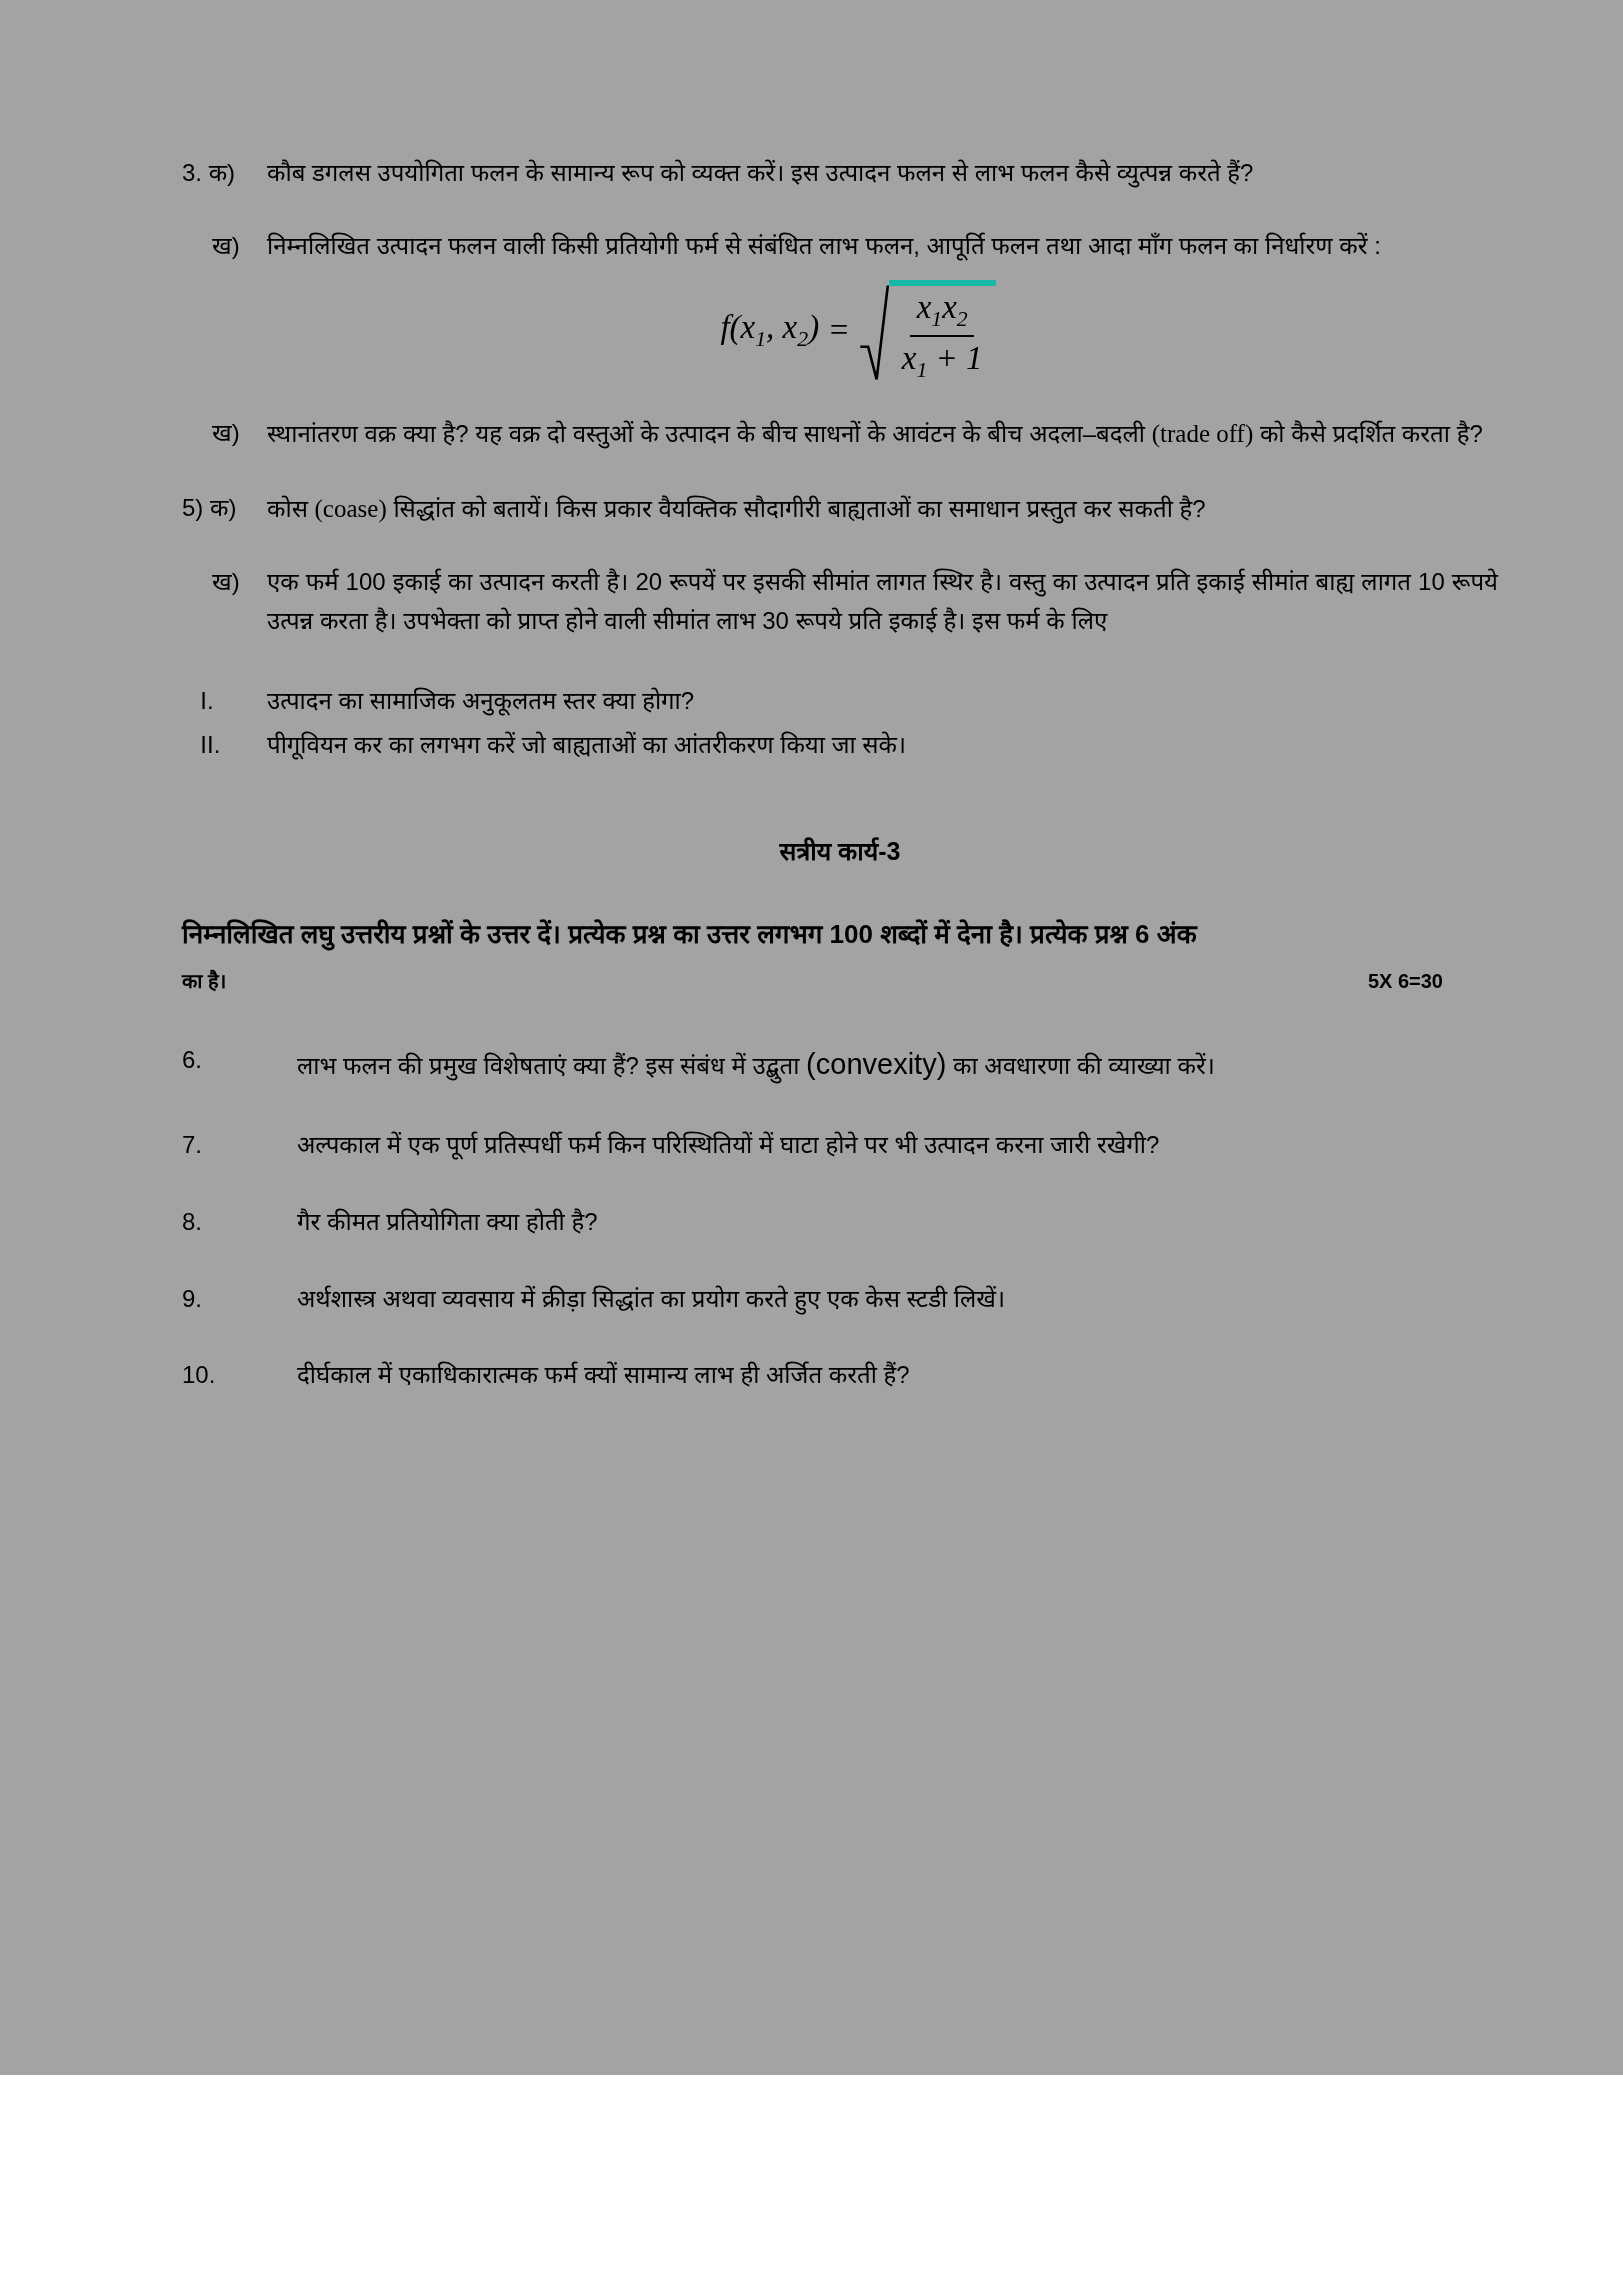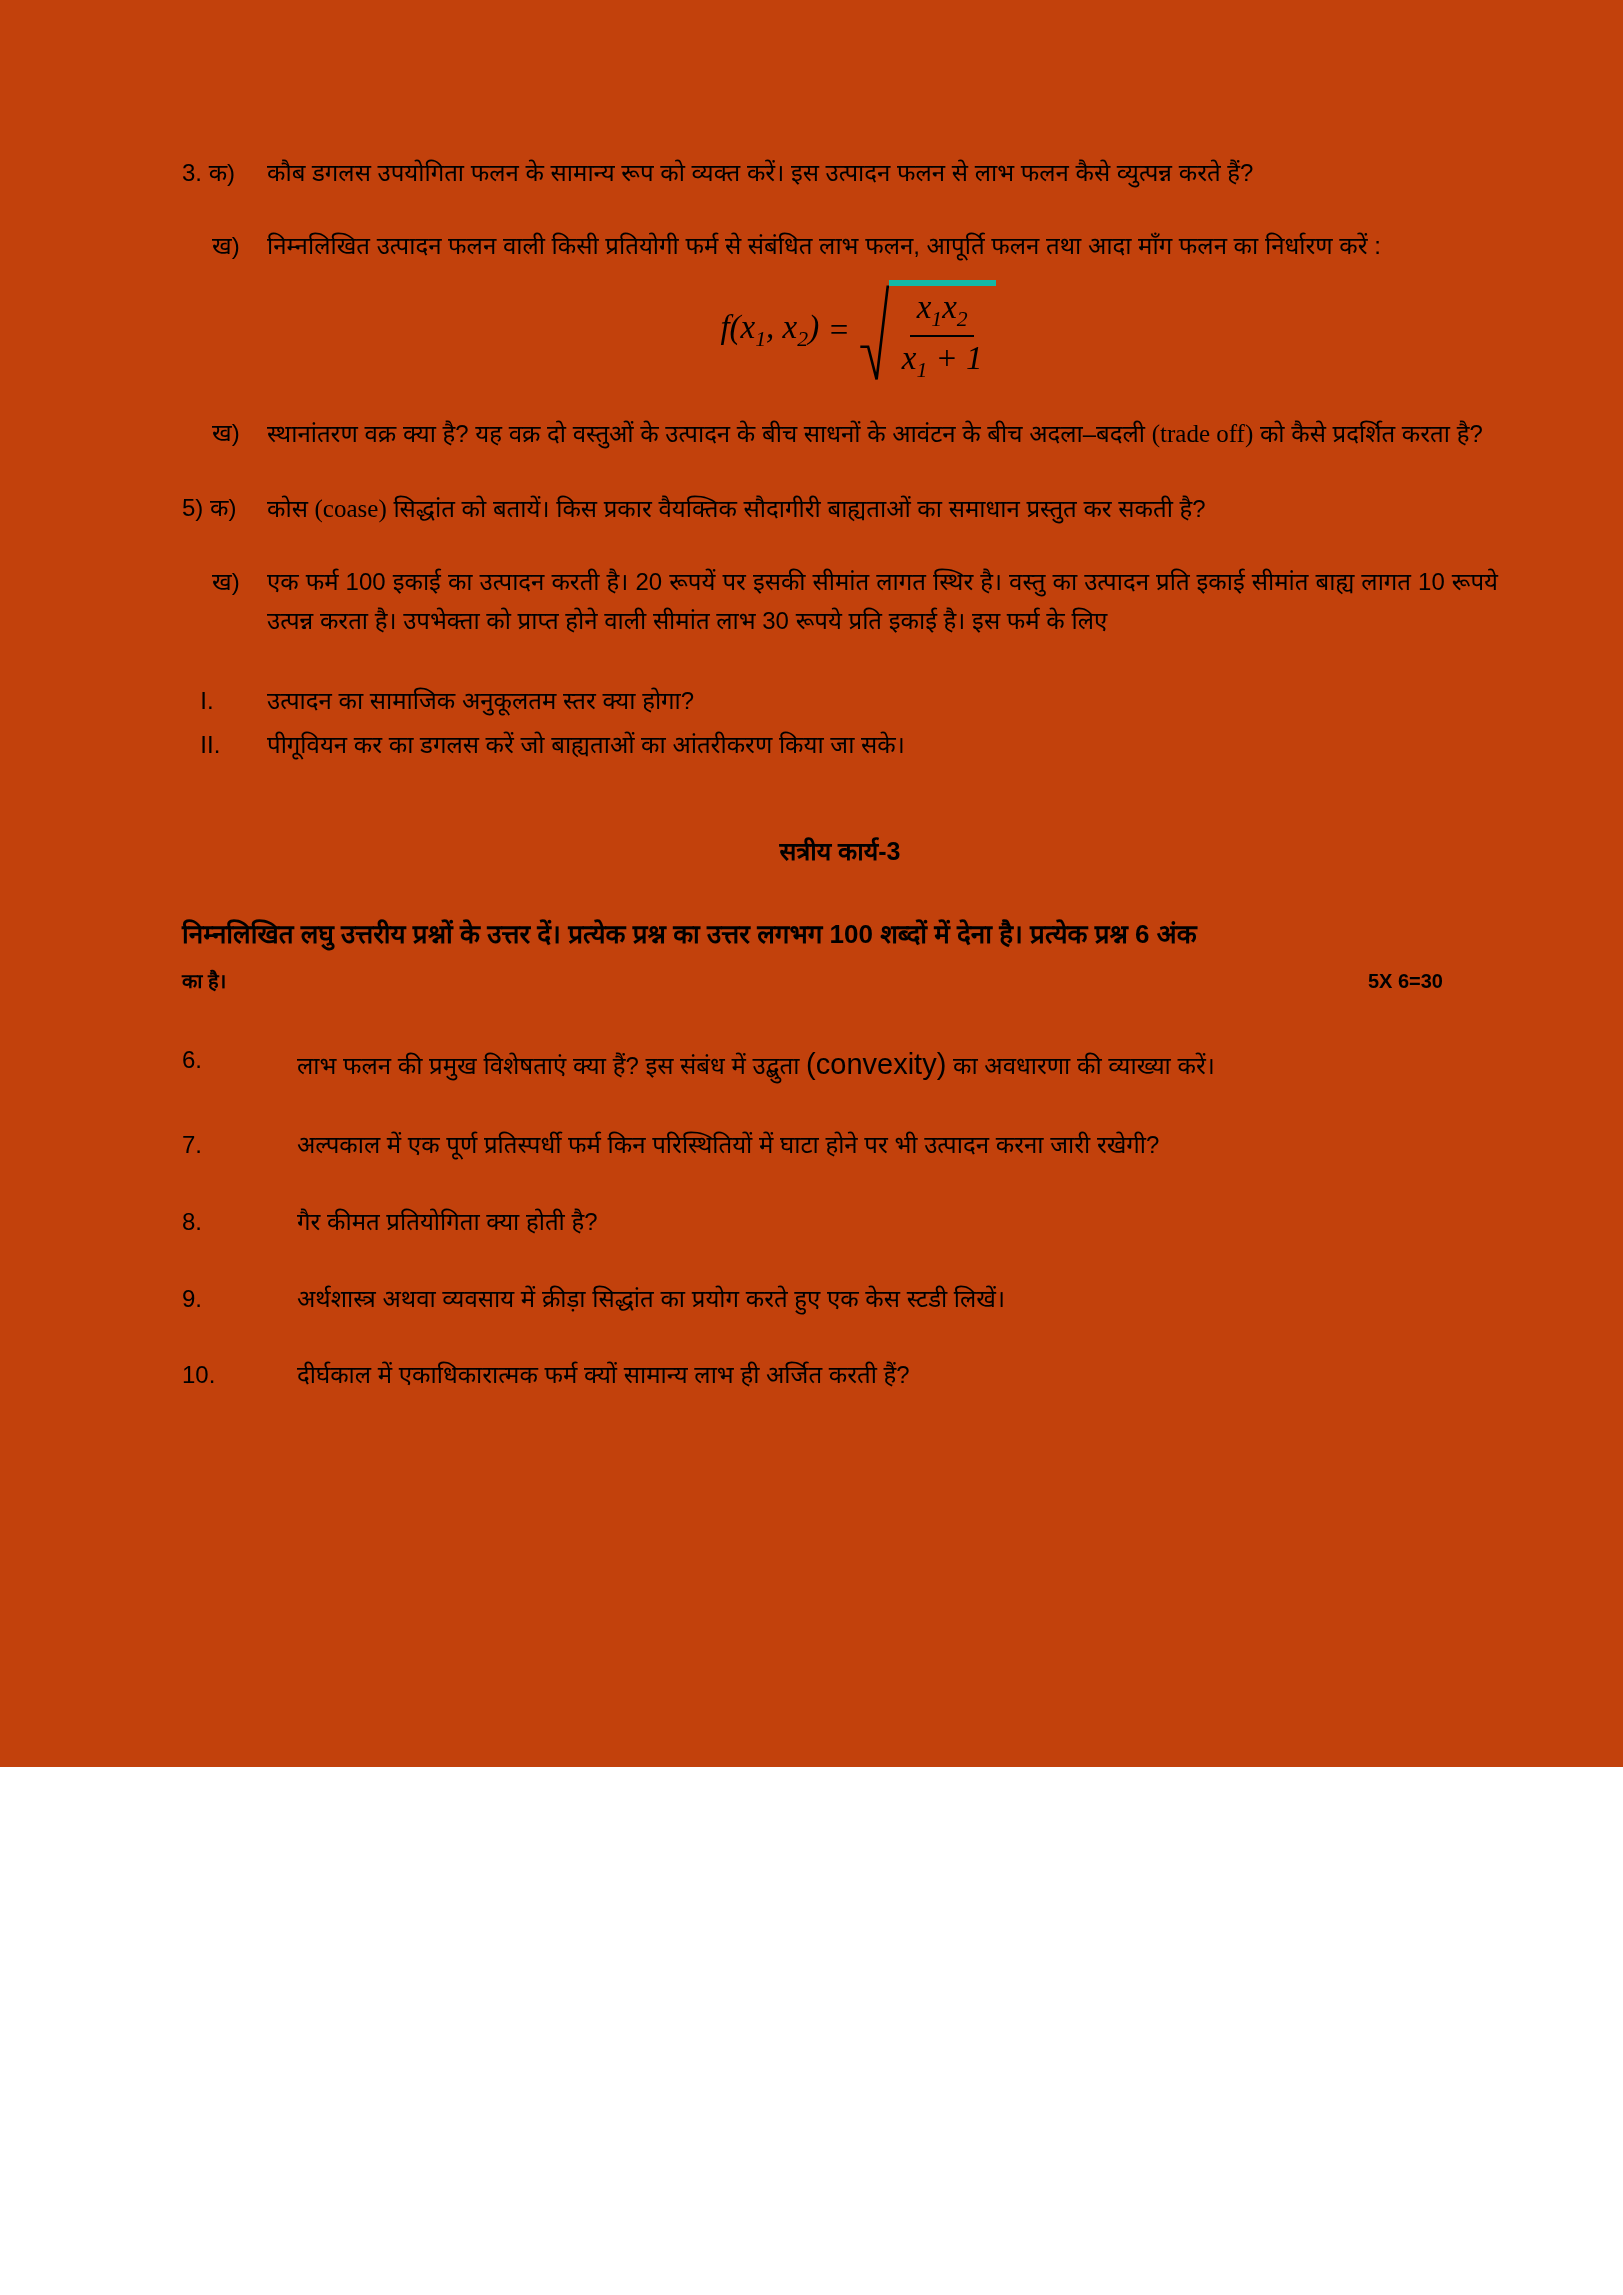--- a/index.html
+++ b/index.html
@@ -3,22 +3,22 @@
 <meta charset="utf-8">
 <style>
   html, body {
     margin: 0;
     padding: 0;
     background: #ffffff;
   }
   .page {
     position: relative;
     width: 1624px;
-    height: 1767px;
-    background: #c2410c;
+    height: 2075px;
+    background: #a3a3a3;
     font-family: "Liberation Sans", "DejaVu Sans", sans-serif;
     color: #000000;
     box-sizing: border-box;
     overflow: hidden;
     padding-left: 40px;
   }
   .content {
     position: absolute;
     left: 182px;
     top: 154px;
@@ -220,21 +220,21 @@
       <div class="body">एक फर्म 100 इकाई का उत्पादन करती है। 20 रूपयें पर इसकी सीमांत लागत स्थिर है। वस्तु का उत्पादन प्रति इकाई सीमांत बाह्य लागत 10 रूपये उत्पन्न करता है। उपभेक्ता को प्राप्त होने वाली सीमांत लाभ 30 रूपये प्रति इकाई है। इस फर्म के लिए</div>
     </div>
 
     <div class="qrow gap-tight">
       <div class="marker m-roman">I.</div>
       <div class="body nojustify">उत्पादन का सामाजिक अनुकूलतम स्तर क्या होगा?</div>
     </div>
 
     <div class="qrow">
       <div class="marker m-roman">II.</div>
-      <div class="body nojustify">पीगूवियन कर का डगलस करें जो बाह्यताओं का आंतरीकरण किया जा सके।</div>
+      <div class="body nojustify">पीगूवियन कर का लगभग करें जो बाह्यताओं का आंतरीकरण किया जा सके।</div>
     </div>
 
     <div class="section-title">सत्रीय कार्य-3</div>
 
     <div class="instructions">निम्नलिखित लघु उत्तरीय प्रश्नों के उत्तर दें। प्रत्येक प्रश्न का उत्तर लगभग 100 शब्दों में देना है। प्रत्येक प्रश्न 6 अंक</div>
     <div class="instr-line2">
       <span>का है।</span>
       <span class="marks">5X 6=30</span>
     </div>
 

